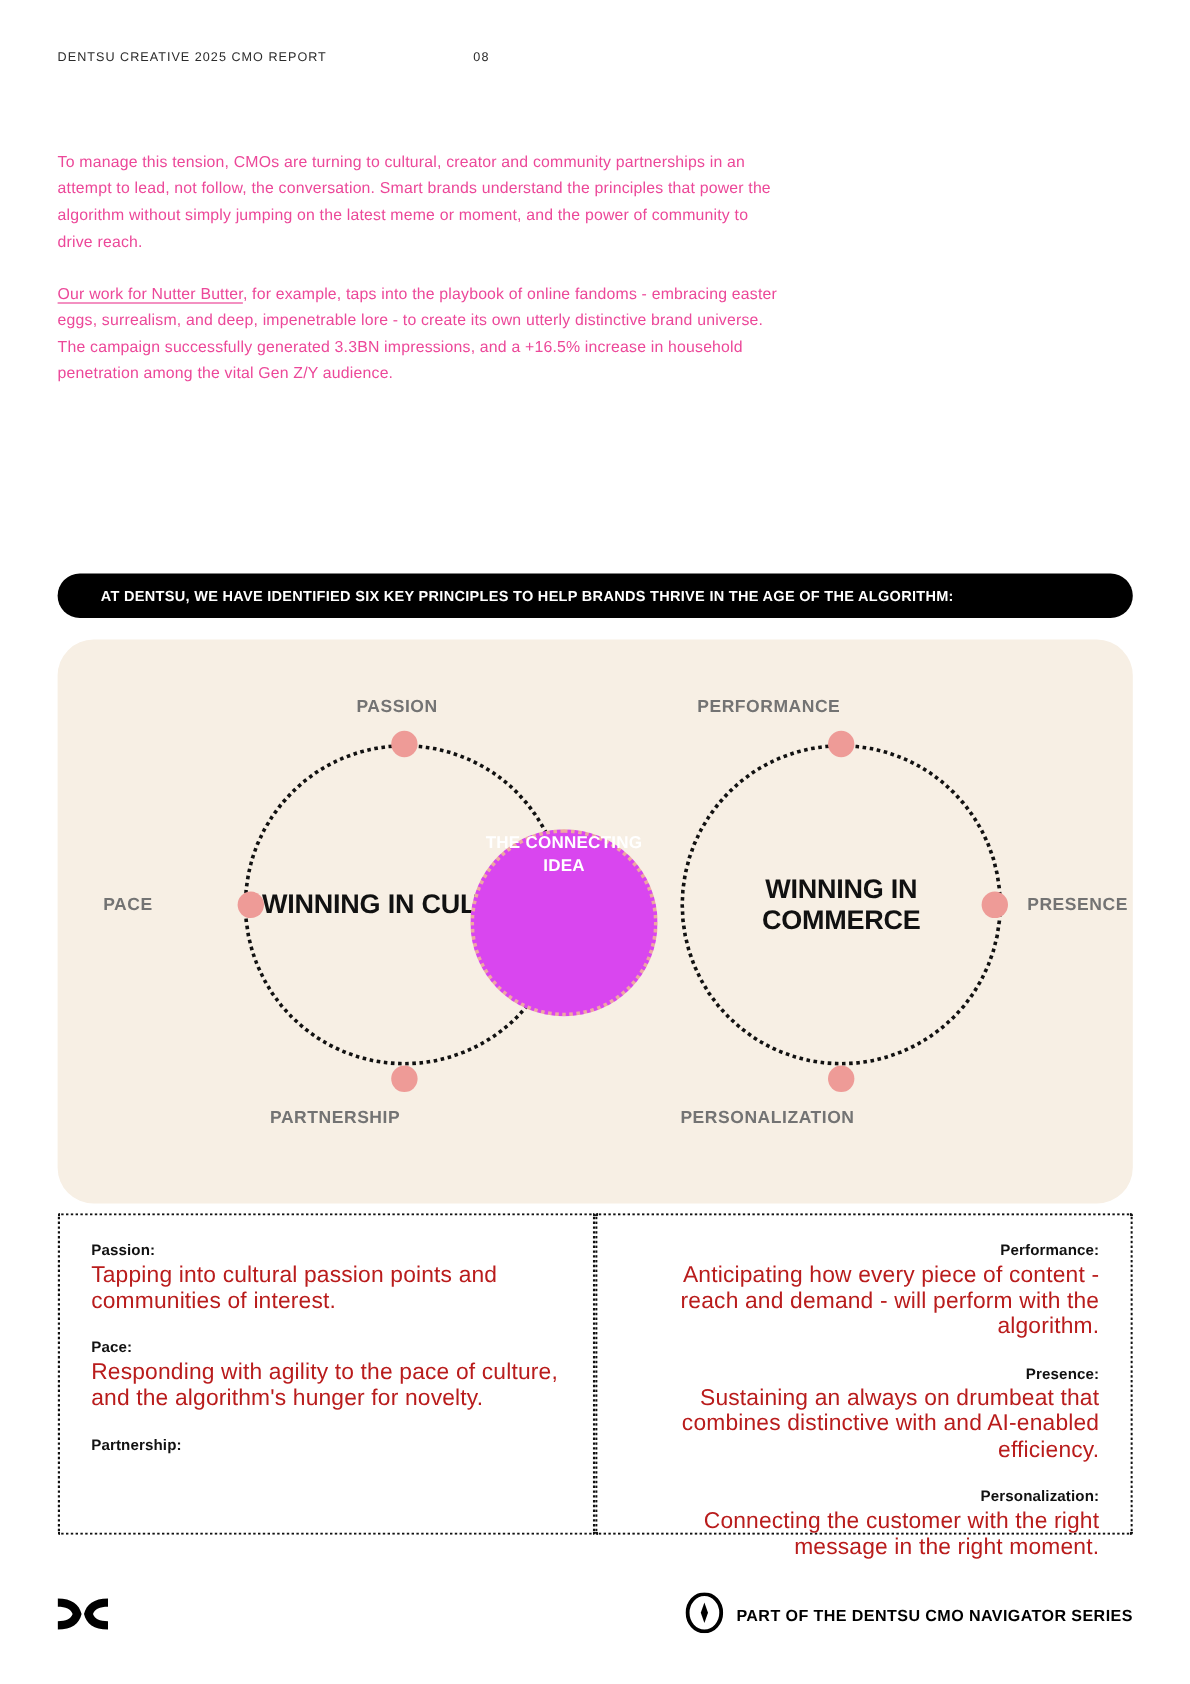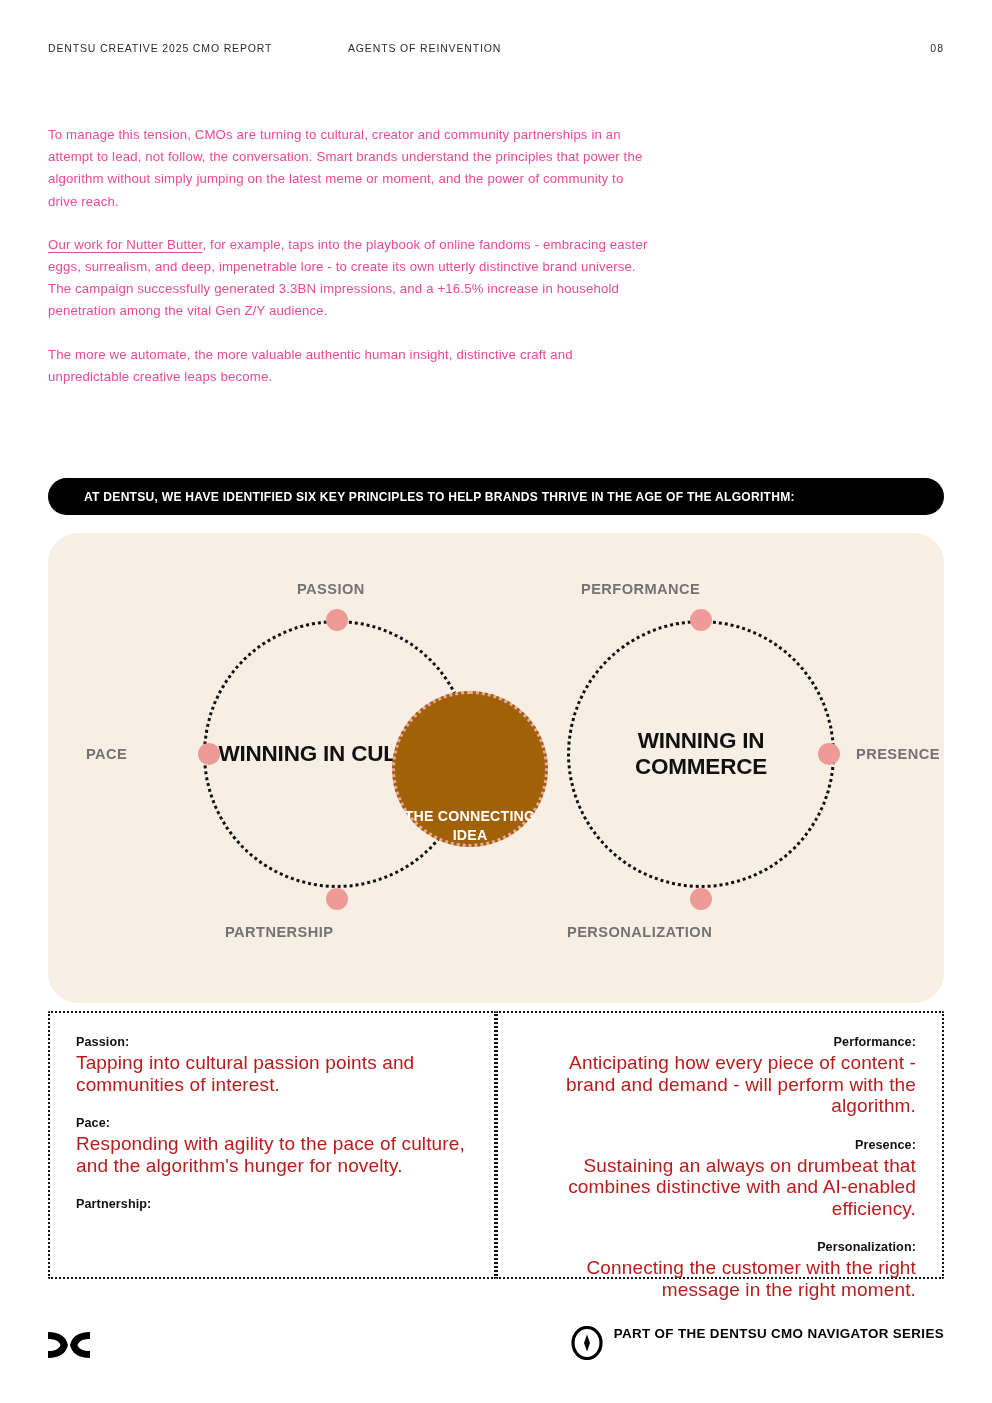--- a/index.html
+++ b/index.html
@@ -61,23 +61,23 @@
 
   .ring-label {
     position: absolute; width: 100%; top: 50%; transform: translateY(-50%);
     text-align: center; font-size: 22.5px; font-weight: bold;
     line-height: 26px; letter-spacing: -0.2px; color: #111;
   }
 
   
   .center-circle {
     position: absolute; left: 344px; top: 158px; width: 156px; height: 156px;
-    border-radius: 50%; background: #a16207;
+    border-radius: 50%; background: #d946ef;
     border: 3px dotted #EDA8A2;
-    display: flex; align-items: flex-end; justify-content: center;
+    display: flex; align-items: flex-start; justify-content: center;
     z-index: 5;
   }
   .center-circle .cc-text {
     color: #fff; font-size: 14.2px; font-weight: bold;
     line-height: 18.5px; text-align: center; letter-spacing: 0.2px;
   }
 
   
   .node {
     position: absolute; width: 22px; height: 22px; border-radius: 50%;
@@ -109,39 +109,37 @@
     letter-spacing: 0.14px;
   }
 
   
   .footer {
     position: absolute; left: 48px; top: 1326px; width: 896px; height: 44px;
   }
   .dc-logo { position: absolute; left: 0; top: 4px; }
   .footer-right {
     position: absolute; right: 0; top: 0; height: 40px;
-    display: flex; gap: 11px;
+    display: flex; align-items: center; gap: 11px;
   }
   .footer-right .fr-text {
     font-size: 13.4px; font-weight: bold; letter-spacing: 0.35px; color: #000;
   }
 </style>
 </head>
 <body>
 
 <div class="header">
   <span class="hdr-report">DENTSU CREATIVE 2025 CMO REPORT</span>
-  <span class="hdr-section">AGENTS OF REINVENTION</span>
   <span class="hdr-page">08</span>
 </div>
 
 <div class="copy">
   <p>To manage this tension, CMOs are turning to cultural, creator and community partnerships in an attempt to lead, not follow, the conversation. Smart brands understand the principles that power the algorithm without simply jumping on the latest meme or moment, and the power of community to drive reach.</p>
   <p><a class="ul" href="#" style="color:inherit;">Our work for Nutter Butter</a><span>, for example, taps into the playbook of online fandoms - embracing easter eggs, surrealism, and deep, impenetrable lore - to create its own utterly distinctive brand universe. The campaign successfully generated 3.3BN impressions, and a +16.5% increase in household penetration among the vital Gen Z/Y audience.</span></p>
-  <p>The more we automate, the more valuable authentic human insight, distinctive craft and unpredictable creative leaps become.</p>
 </div>
 
 <div class="banner">
   <span class="banner-text">AT DENTSU, WE HAVE IDENTIFIED SIX KEY PRINCIPLES TO HELP BRANDS THRIVE IN THE AGE OF THE ALGORITHM:</span>
 </div>
 
 <div class="panel">
   <div class="diagram">
 
     <div class="ring left">
@@ -193,21 +191,21 @@
       <div class="grp-def">Responding with agility to the pace of culture, and the algorithm's hunger for novelty.</div>
     </div>
     <div class="grp">
       <div class="grp-term">Partnership:</div>
     </div>
   </div>
 
   <div class="dbox right-box">
     <div class="grp">
       <div class="grp-term">Performance:</div>
-      <div class="grp-def">Anticipating how every piece of content - brand and demand - will perform with the algorithm.</div>
+      <div class="grp-def">Anticipating how every piece of content - reach and demand - will perform with the algorithm.</div>
     </div>
     <div class="grp">
       <div class="grp-term">Presence:</div>
       <div class="grp-def">Sustaining an always on drumbeat that combines distinctive with and AI-enabled efficiency.</div>
     </div>
     <div class="grp">
       <div class="grp-term">Personalization:</div>
       <div class="grp-def">Connecting the customer with the right message in the right moment.</div>
     </div>
   </div>

